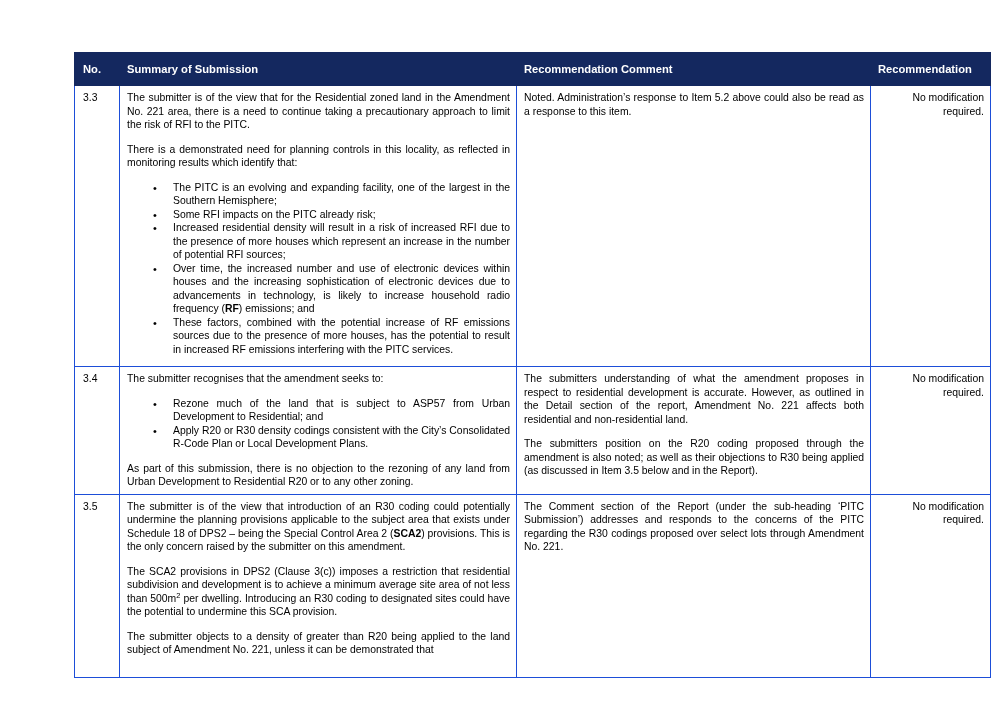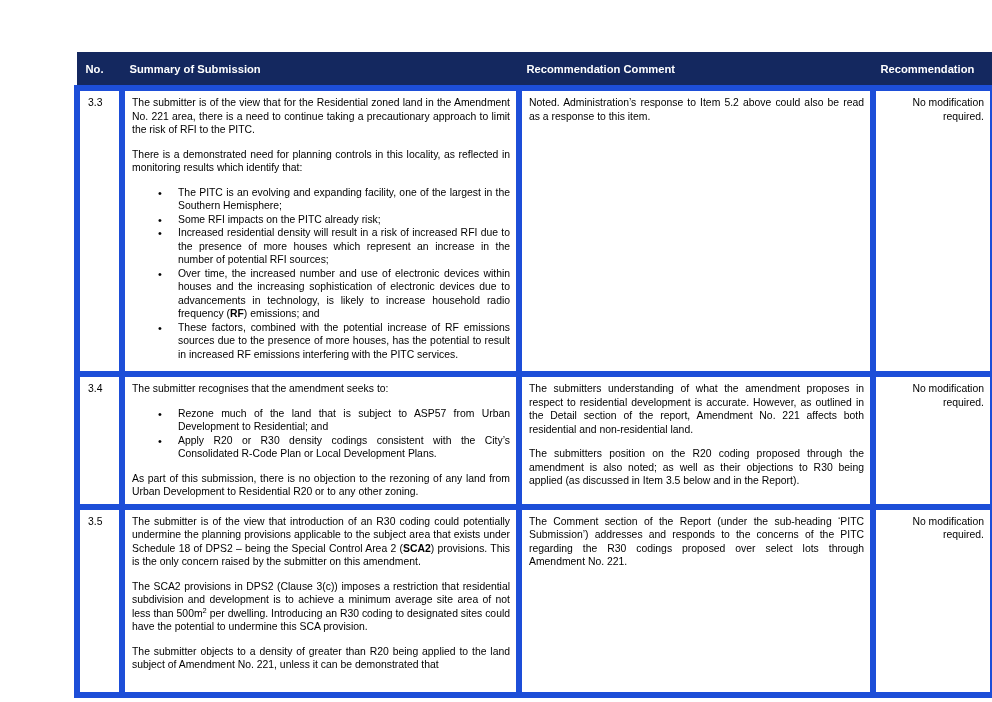--- a/index.html
+++ b/index.html
@@ -43,21 +43,21 @@
     font-size: 11.2px;
     text-align: left;
     vertical-align: middle;
     padding: 7px 6px 7px 7px;
     border: 1px solid #14285f;
     height: 18px;
   }
   thead th.th-no { padding-left: 8px; }
 
   tbody td {
-    border: 6px solid #1d4ed8;
+    border: 1px solid #1d4ed8;
     vertical-align: top;
     padding: 5px 6px 5px 7px;
     background: #ffffff;
   }
   tbody td.cell-no {
     padding-left: 8px;
     white-space: nowrap;
   }
   tbody td.cell-body p,
   tbody td.cell-admin p {

